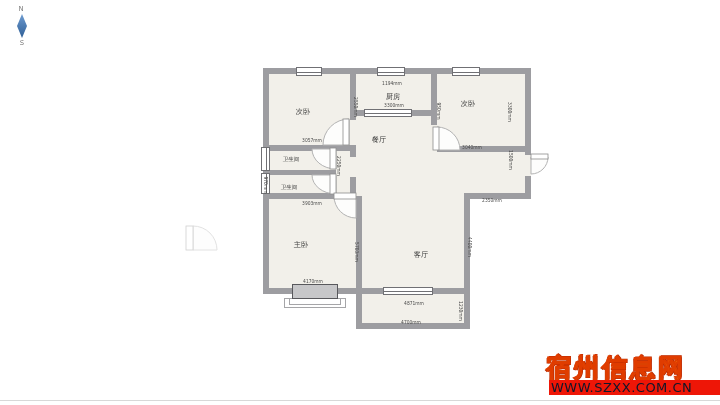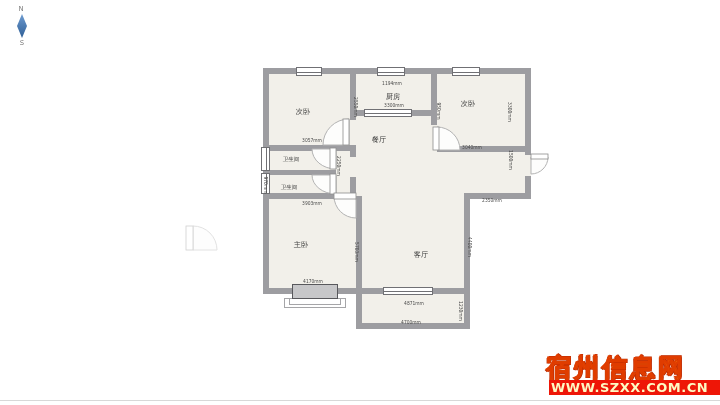--- a/index.html
+++ b/index.html
@@ -23,21 +23,21 @@
   #compass-n,#compass-s{position:absolute;font-size:8px;color:#7a7a7a;
         transform:translate(-50%,-50%) scale(0.85);}
   #needle{position:absolute;left:17px;top:14px;width:10px;height:24px;
         background:linear-gradient(#6d9bd0,#2f5f96);
         clip-path:polygon(50% 0,100% 50%,50% 100%,0 50%);}
   #wm-name{position:absolute;left:546px;top:351px;font-size:25px;font-weight:bold;
         letter-spacing:3px;color:#ffc615;-webkit-text-stroke:1px #e03c00;
         text-shadow:1px 1px 0 #b92900,-1px 1px 0 #b92900,1px -1px 0 #b92900;white-space:nowrap;}
   #wm-bar{position:absolute;left:549px;top:380px;width:171px;height:15px;background:#ee1607;
         overflow:hidden;}
-  #wm-url{font-size:13px;font-weight:bold;color:#fef9c3;line-height:15px;
+  #wm-url{font-size:13px;font-weight:normal;color:#0f172a;line-height:15px;
         letter-spacing:0.5px;white-space:nowrap;display:block;padding-left:2px;}
   #bottom-rule{position:absolute;left:0;top:400px;width:720px;height:1px;background:#d8d8d8;}
 </style>
 </head>
 <body>
 
 <div id="canvas">
 
   <div>
     <div id="compass-n" style="left:21px;top:9px;">N</div>

